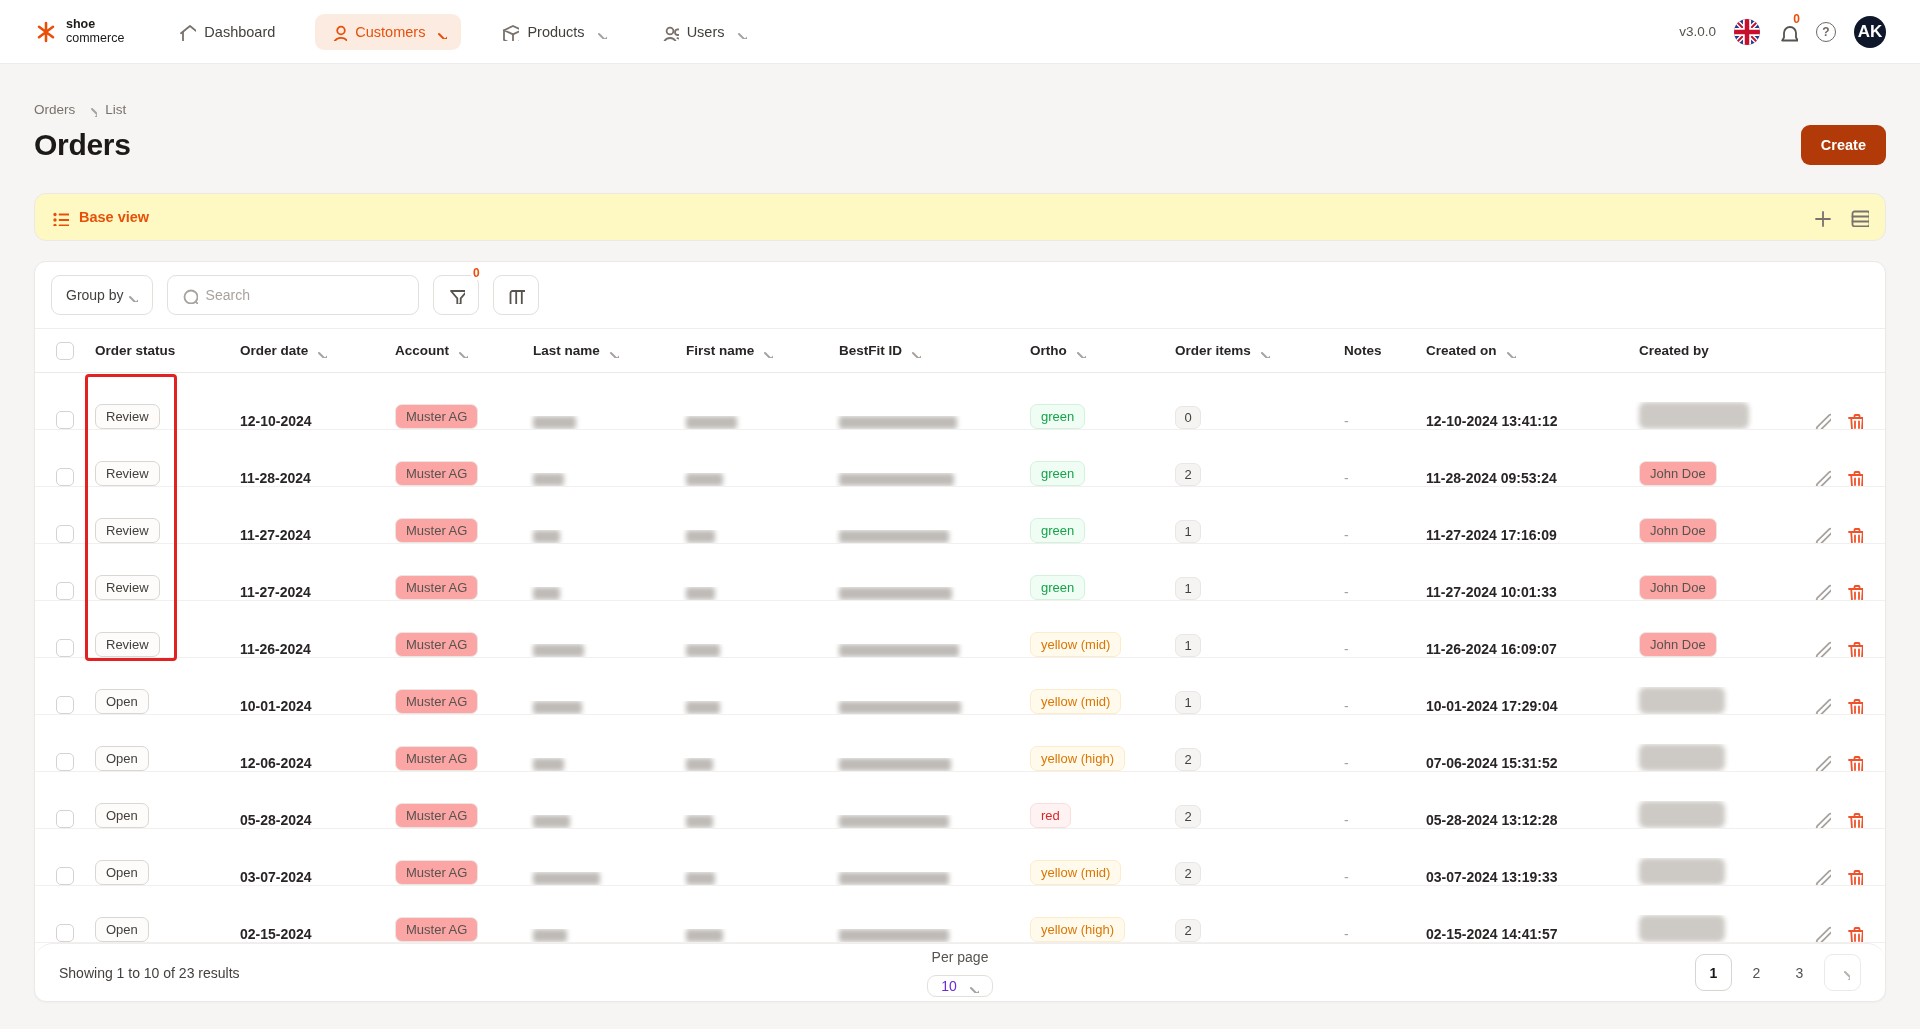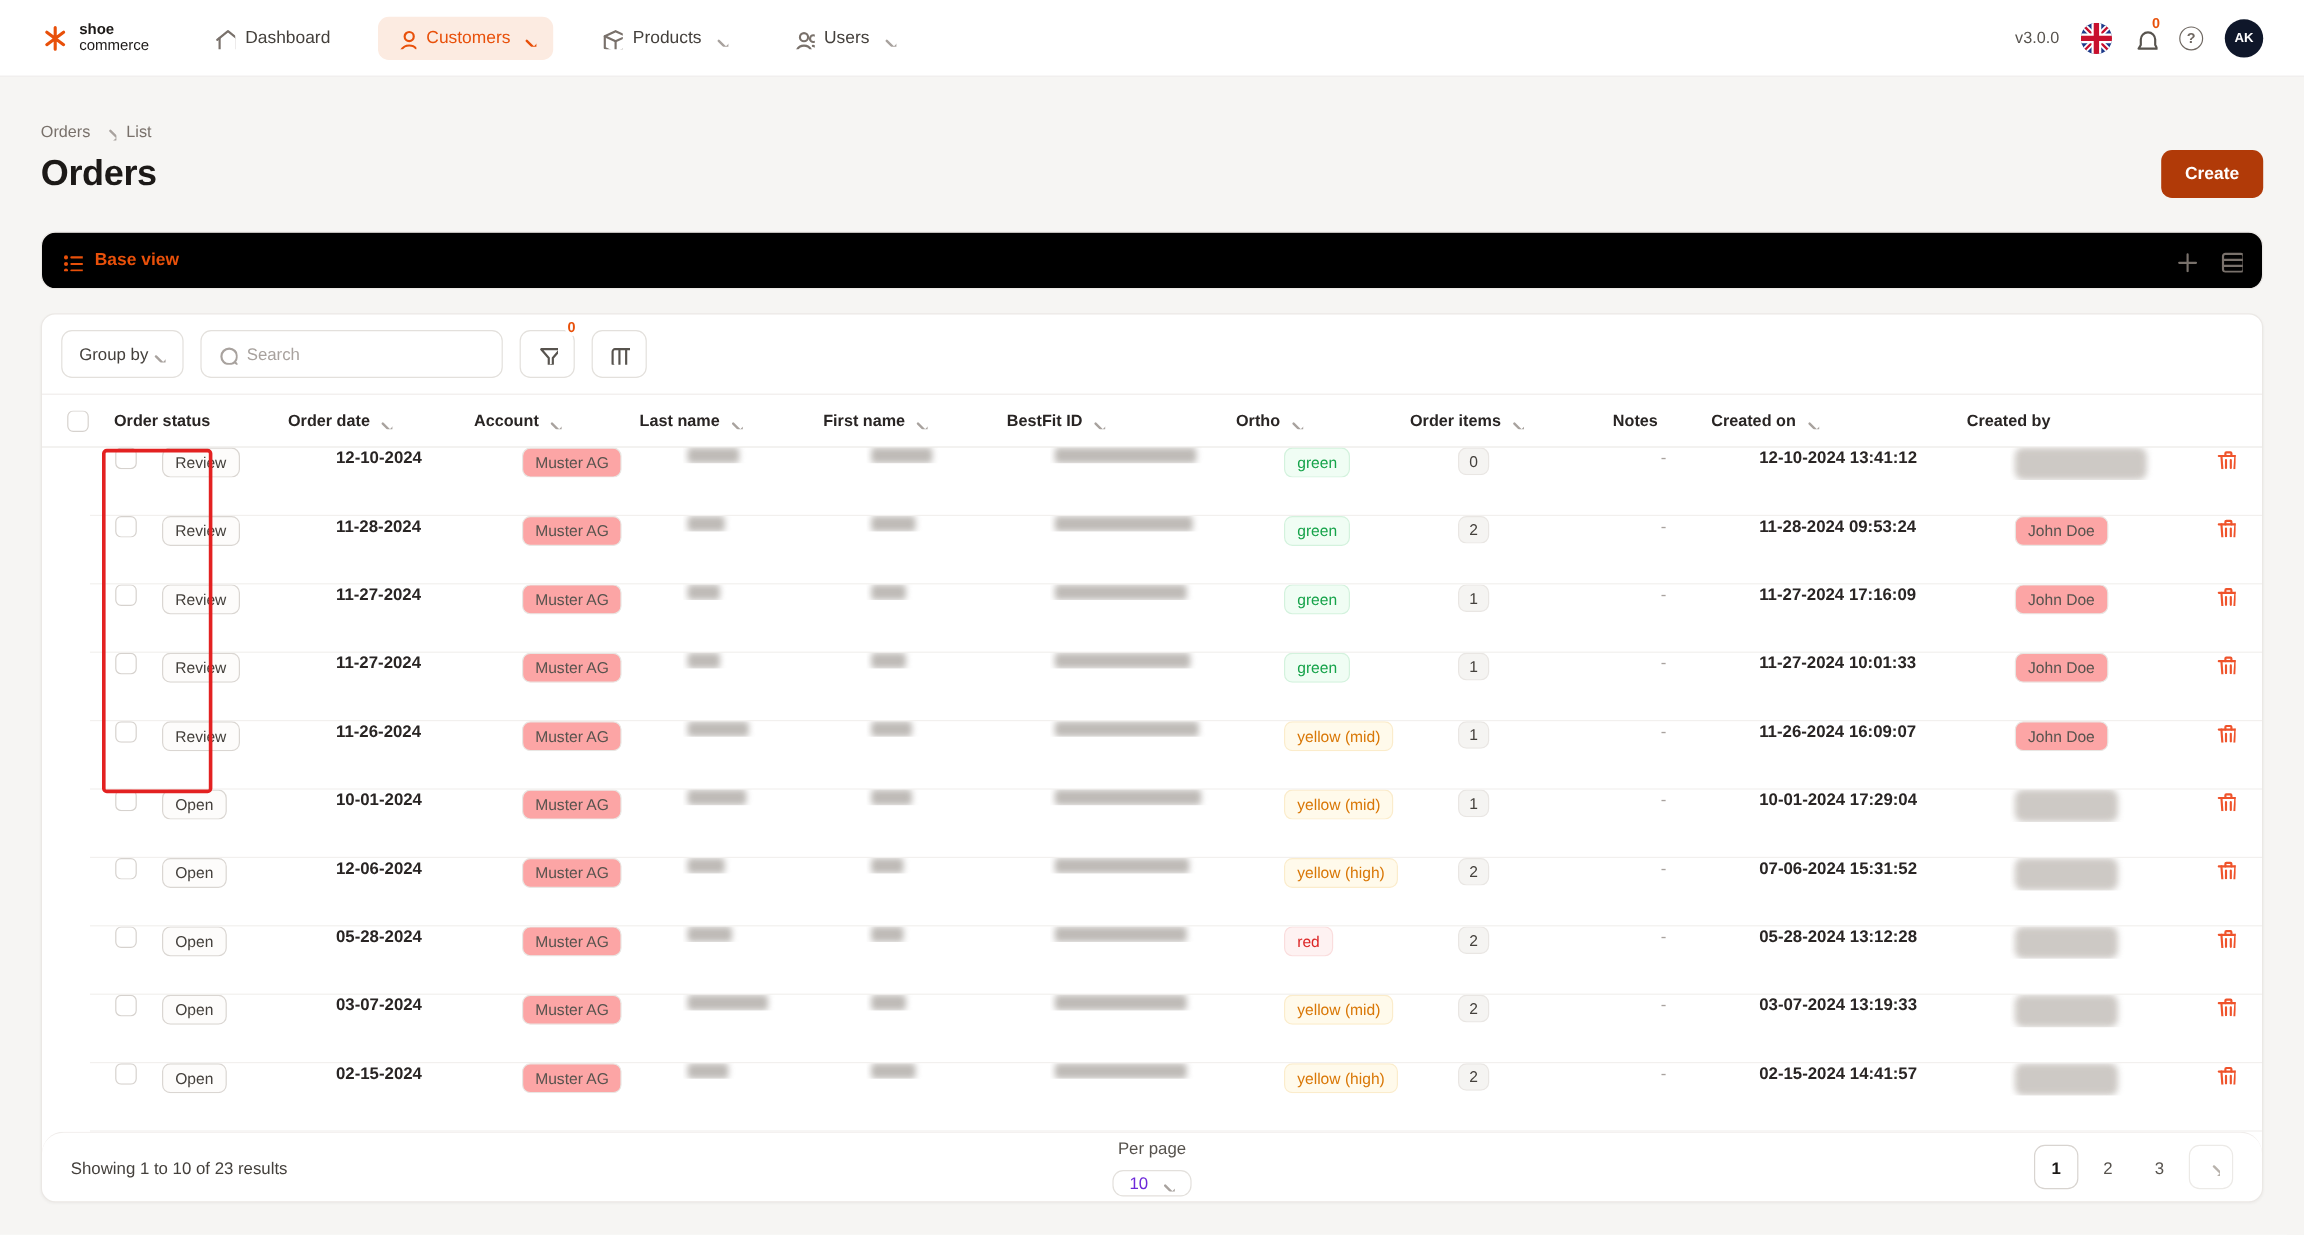--- a/index.html
+++ b/index.html
@@ -42,37 +42,37 @@
     position:absolute; top:-9px; right:-4px; color:#e8500a; font-size:12px; font-weight:700;
     background:#ffffff; border-radius:8px; padding:0 2px; line-height:1.1;
   }
   .help-circle {
     width:20px; height:20px; border-radius:50%; border:1.6px solid #6f6862;
     display:flex; align-items:center; justify-content:center;
     font-size:12px; font-weight:700; color:#6f6862; cursor:pointer;
   }
   .avatar {
     width:32px; height:32px; border-radius:50%; background:#0f172a; color:#fff;
-    display:flex; align-items:center; justify-content:center; font-size:11px; font-weight:700; cursor:pointer;
+    display:flex; align-items:center; justify-content:center; font-size:17px; font-weight:700; cursor:pointer;
   }
 
   
   .content { padding:0 34px; }
   .breadcrumb { display:flex; align-items:center; gap:8px; margin-top:38px; font-size:13.5px; color:#79716b; }
   .breadcrumb .bc-sep { color:#a8a29e; }
   .breadcrumb .bc-item { cursor:pointer; }
   .page-head { display:flex; align-items:center; justify-content:space-between; margin-top:8px; }
   .page-title { font-size:30px; font-weight:700; color:#1c1917; letter-spacing:-0.3px; }
   .btn-create {
     background:#b13a08; color:#fff; border:none; border-radius:9px; height:40px; padding:0 20px;
     font-size:14.5px; font-weight:600; cursor:pointer; font-family:inherit;
   }
 
   .viewbar {
-    margin-top:28px; background:#000000; border:1px solid #ebe8e5; border-radius:12px;
+    margin-top:28px; background:#fef9c3; border:1px solid #ebe8e5; border-radius:12px;
     height:48px; display:flex; align-items:center; justify-content:space-between; padding:0 16px;
   }
   .viewbar-left { display:flex; align-items:center; gap:10px; color:#e8500a; font-size:14.5px; font-weight:600; cursor:pointer; }
   .viewbar-right { display:flex; align-items:center; gap:18px; color:#79716b; }
   .viewbar-right .vb-btn { cursor:pointer; }
 
   
   .card {
     margin-top:20px; background:#fff; border:1px solid #ebe8e5; border-radius:12px;
     box-shadow:0 1px 2px rgba(0,0,0,.03);
@@ -93,21 +93,21 @@
   .tool-btn {
     position:relative; width:46px; height:40px; border:1px solid #e3e0dc; border-radius:9px;
     background:#fff; display:flex; align-items:center; justify-content:center; color:#57534e; cursor:pointer;
   }
 
   .thead { display:flex; align-items:center; height:44px; border-bottom:1px solid #eceae7; }
   .thead .cell { font-size:13.5px; font-weight:700; color:#292524; display:flex; align-items:center; gap:5px; }
   .sort-chev { color:#a8a29e; }
 
   .tbody { position:relative; }
-  .trow { display:flex; align-items:flex-start; height:57px; border-bottom:1px solid #f2f0ee;margin-left:40px; }
+  .trow { display:flex; align-items:flex-end; height:57px; border-bottom:1px solid #f2f0ee; }
   .cell { padding-left:4px; display:flex; align-items:center; overflow:hidden; }
   .c-check { width:56px; padding-left:21px; }
   .c-status { width:145px; }
   .c-date { width:155px; }
   .c-account { width:138px; }
   .c-last { width:153px; }
   .c-first { width:153px; }
   .c-bestfit { width:191px; }
   .c-ortho { width:145px; }
   .c-items { width:169px; }

